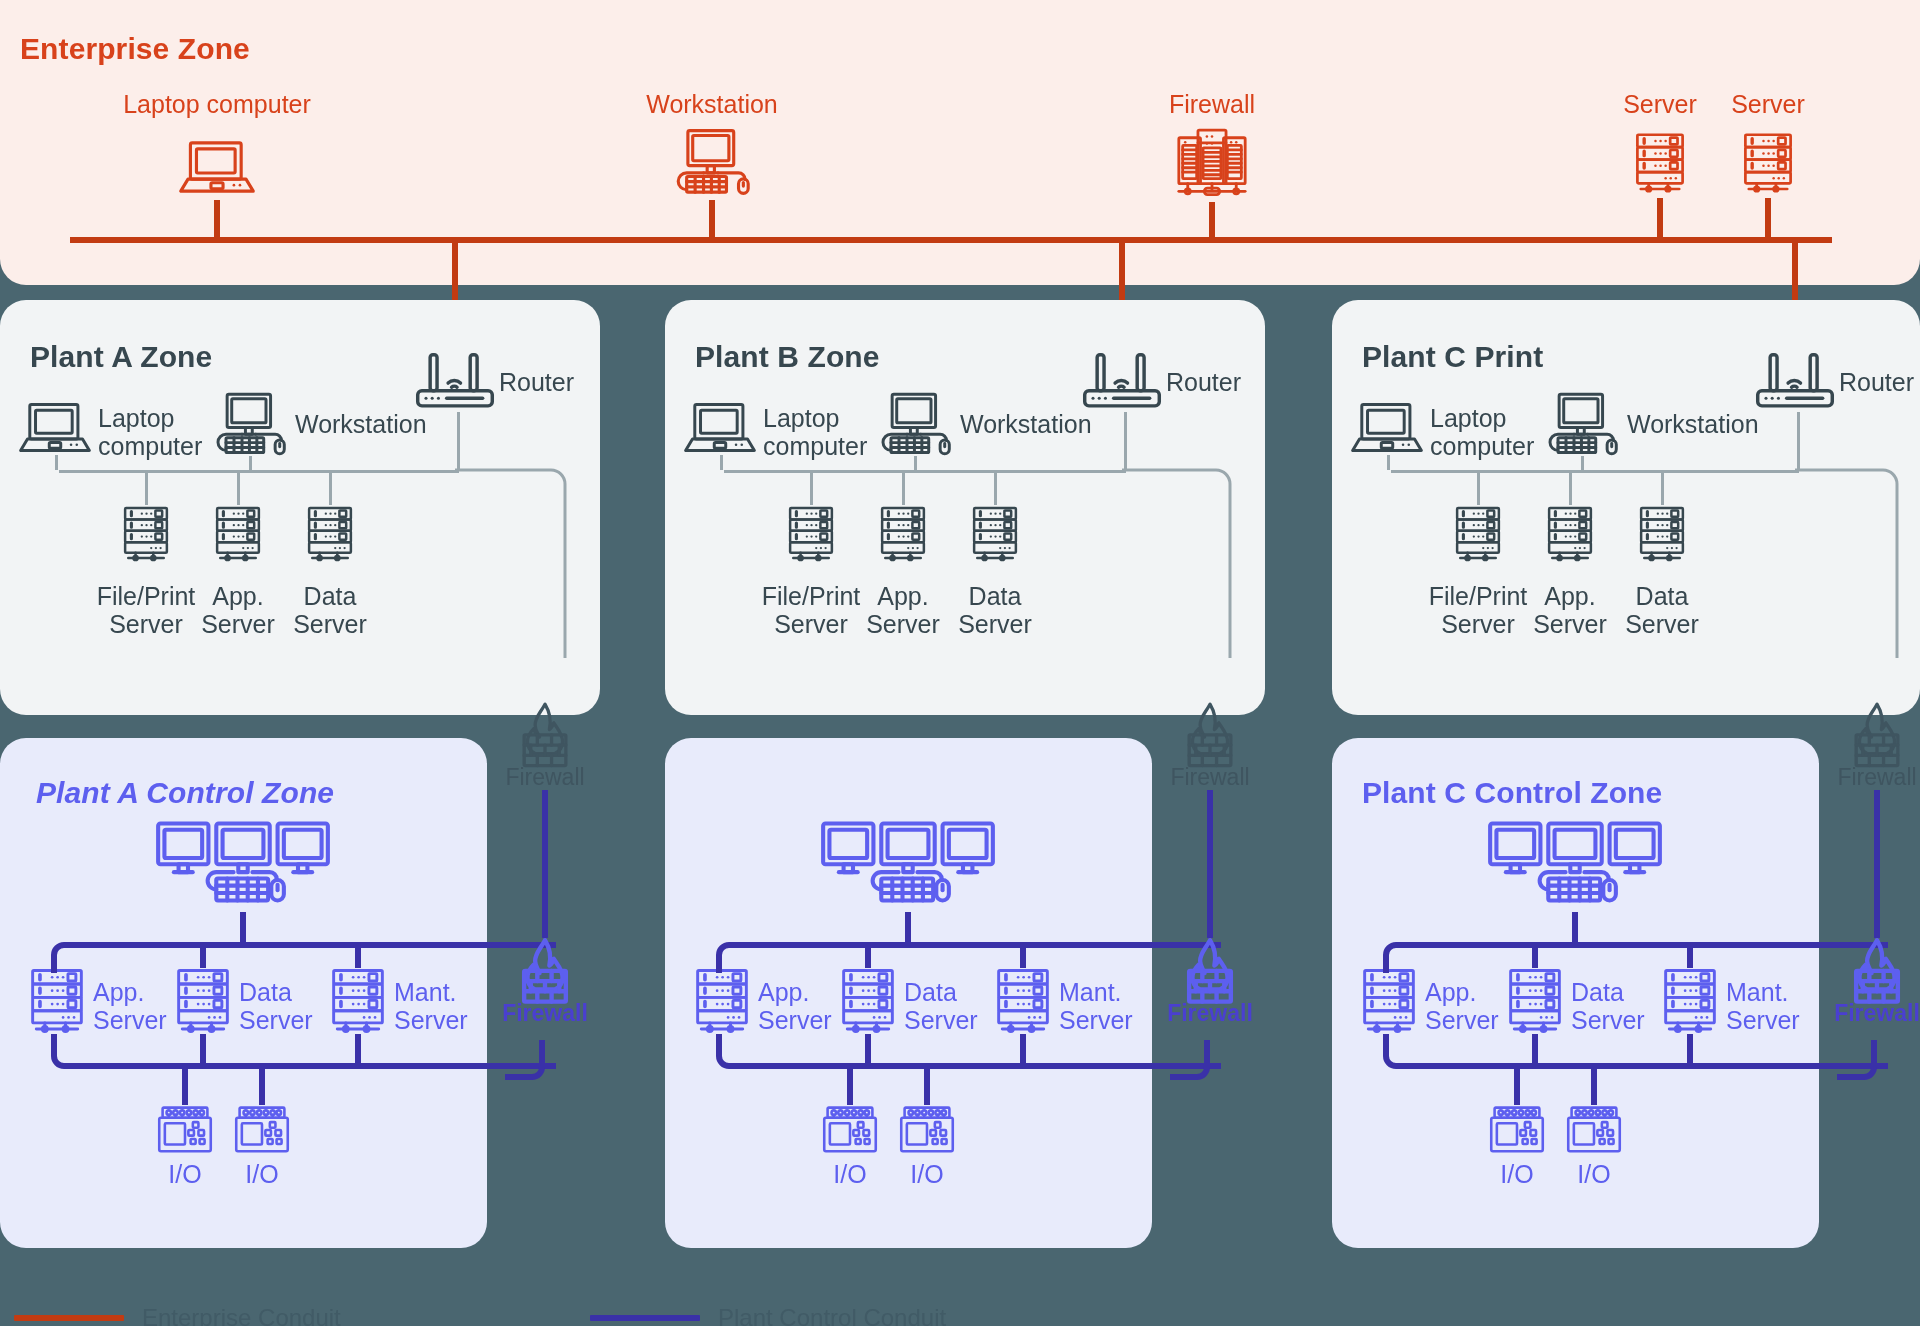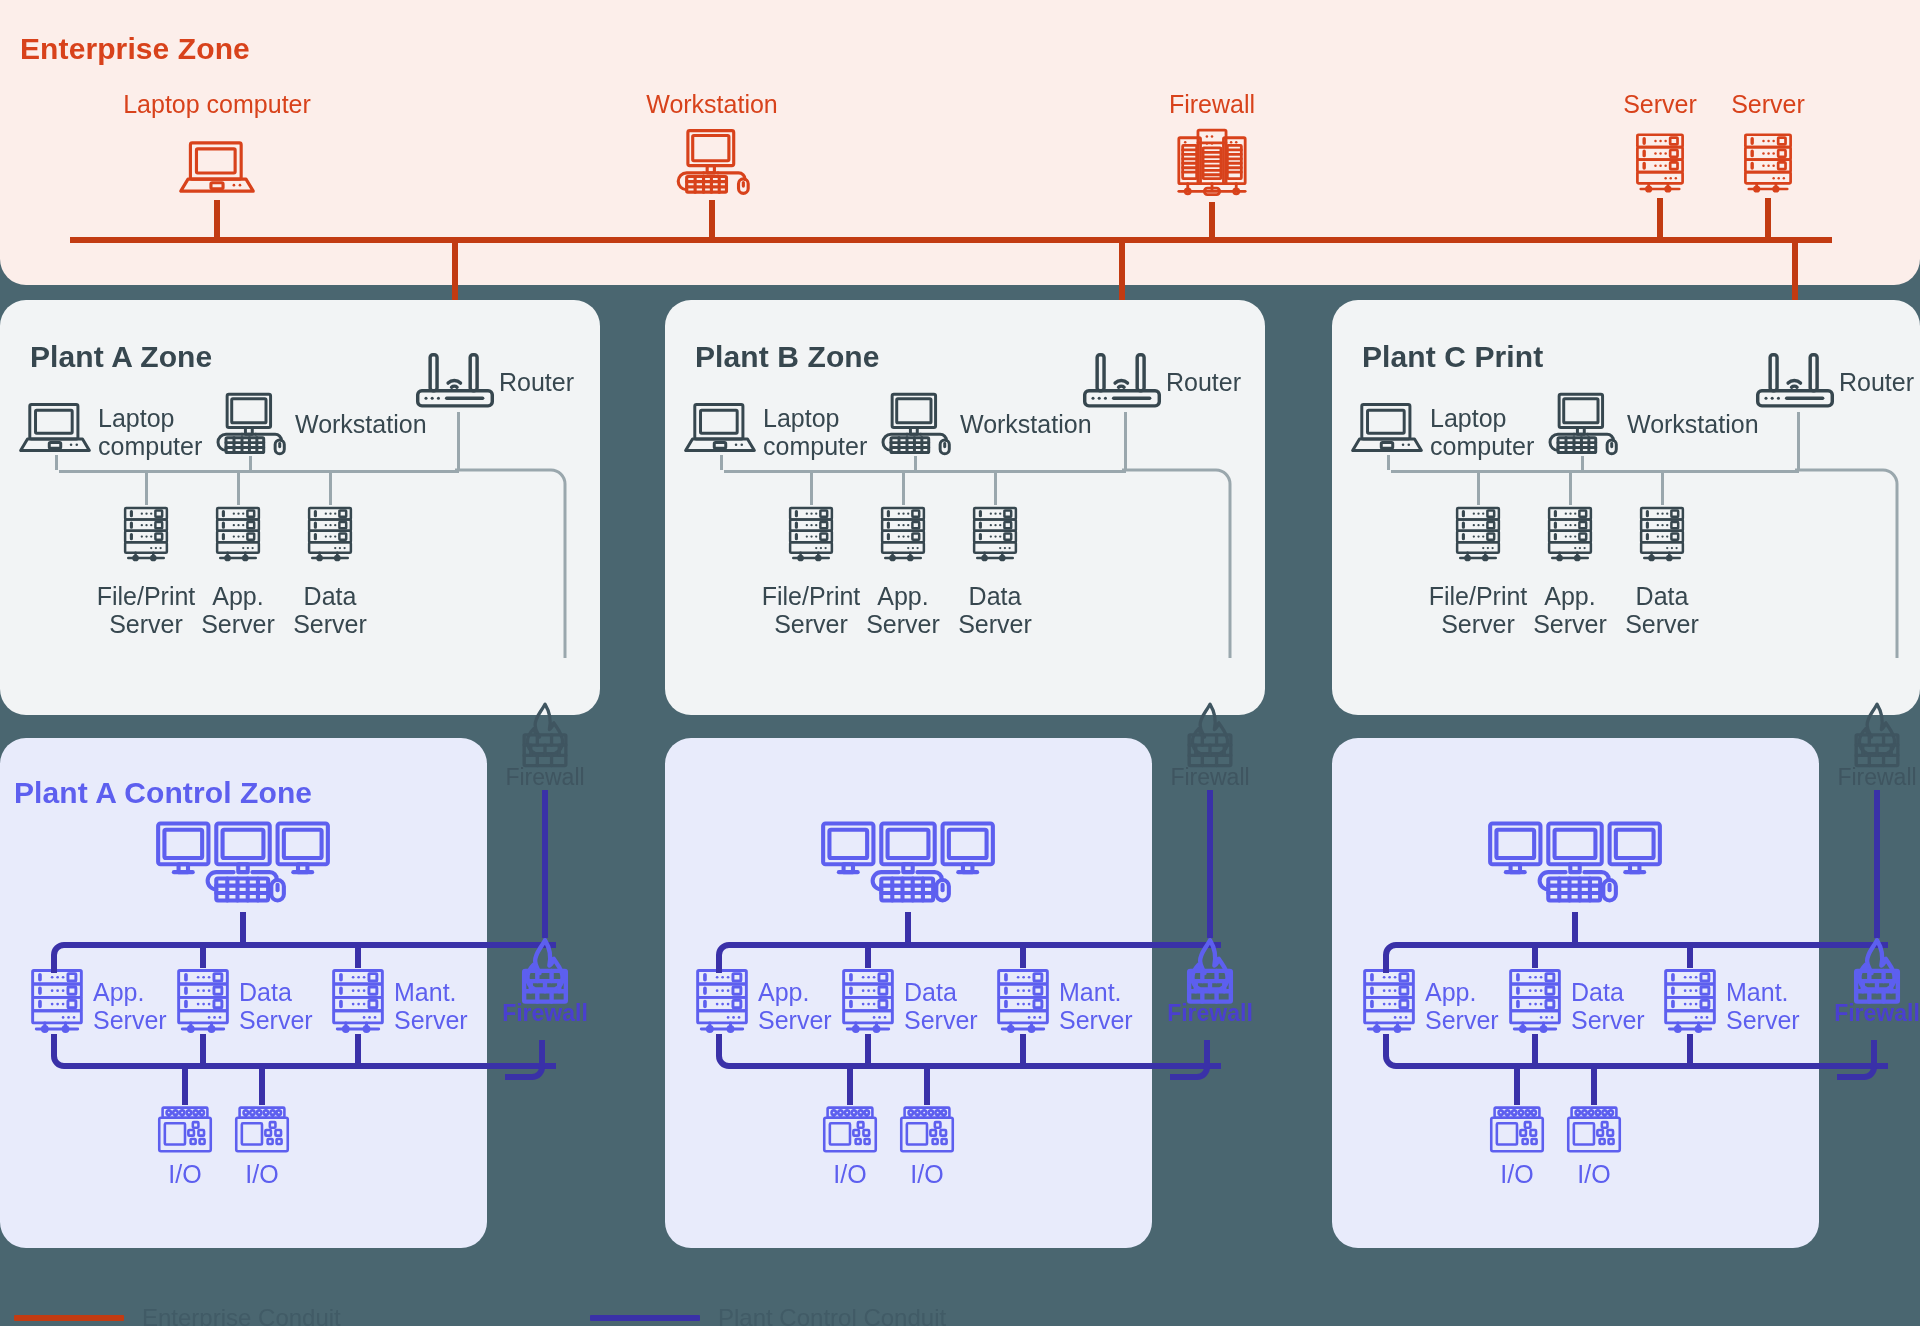--- a/index.html
+++ b/index.html
@@ -631,21 +631,21 @@
     <div style="left: 1841px; top: 702px; width: 72px; height: 68px;">
       <svg viewBox="0 0 62 62" width="100%" height="100%" fill="none" stroke="#3f5560" stroke-width="3" stroke-linejoin="round" stroke-linecap="round">
     <path d="M31 2 C26 11 22 14 22 21 c0 5 3 8 4 11 c-3-2-5-5-5-8 c-4 4-6 8-6 12 c0 5 3 9 7 11 h18 c4-2 7-6 7-11 c0-7-5-12-8-17 c-1 3-2 5-4 6 c2-9-1-18-4-23z"></path>
     <rect x="12" y="30" width="38" height="28" rx="1"></rect>
     <path d="M12 39.3 H50 M12 48.6 H50"></path>
     <path d="M24 30 V39.3 M37 30 V39.3 M18 39.3 V48.6 M31 39.3 V48.6 M44 39.3 V48.6 M24 48.6 V58 M37 48.6 V58"></path>
   </svg>
     </div>
     <div class="lbl-fw" style="position: absolute; left: 1787px; top: 764px; width: 180px;">Firewall</div>
     <div class="zone control-zone" style="left: 0px; top: 738px; width: 487px; height: 510px;"></div>
-    <div class="zone-title title-ctrl" style="left: 14px; top: 776px;">Plant A Control Zone</div>
+    <div class="zone-title title-ctrl" style="left: 36px; top: 776px; font-style: italic;">Plant A Control Zone</div>
     <div style="left: 155px; top: 820px; width: 176px; height: 98px;">
       <svg viewBox="0 0 112 62" width="100%" height="100%" fill="none" stroke="#5d5fef" stroke-width="2.6" stroke-linejoin="round" stroke-linecap="round">
     <rect x="2" y="2" width="32" height="26" rx="1.5"></rect>
         <rect x="6" y="6" width="24" height="18" rx="1"></rect>
     <rect x="39" y="2" width="34" height="26" rx="1.5"></rect>
         <rect x="43" y="6" width="26" height="18" rx="1"></rect>
     <rect x="78" y="2" width="32" height="26" rx="1.5"></rect>
         <rect x="82" y="6" width="24" height="18" rx="1"></rect>
     <path d="M15 28 h6 v5 h-6z"></path>
         <path d="M12 33 h12"></path>
@@ -1002,20 +1002,21 @@
     </div>
     <div class="lbl-fw-blue" style="position: absolute; left: 1120px; top: 1000px; width: 180px;">Firewall</div>
     <div style="left: 1207px; top: 790px; width: 6px; height: 148px; background: rgb(58, 49, 168);"></div>
     <div style="left: 1207px; top: 1006px; width: 6px; background: rgb(58, 49, 168);"></div>
     <div style="left: 1170px; top: 1040px; width: 46px; height: 40px;">
       <svg width="100%" height="100%" viewBox="0 0 46 40" fill="none" stroke="#3a31a8" stroke-width="6">
         <path d="M0 37 H27 a10 10 0 0 0 10 -10 V0"></path>
       </svg>
     </div>
     <div class="zone control-zone" style="left: 1332px; top: 738px; width: 487px; height: 510px;"></div>
+    <div class="zone-title title-ctrl" style="left: 1362px; top: 776px;">Plant C Control Zone</div>
     <div style="left: 1487px; top: 820px; width: 176px; height: 98px;">
       <svg viewBox="0 0 112 62" width="100%" height="100%" fill="none" stroke="#5d5fef" stroke-width="2.6" stroke-linejoin="round" stroke-linecap="round">
     <rect x="2" y="2" width="32" height="26" rx="1.5"></rect>
         <rect x="6" y="6" width="24" height="18" rx="1"></rect>
     <rect x="39" y="2" width="34" height="26" rx="1.5"></rect>
         <rect x="43" y="6" width="26" height="18" rx="1"></rect>
     <rect x="78" y="2" width="32" height="26" rx="1.5"></rect>
         <rect x="82" y="6" width="24" height="18" rx="1"></rect>
     <path d="M15 28 h6 v5 h-6z"></path>
         <path d="M12 33 h12"></path>

